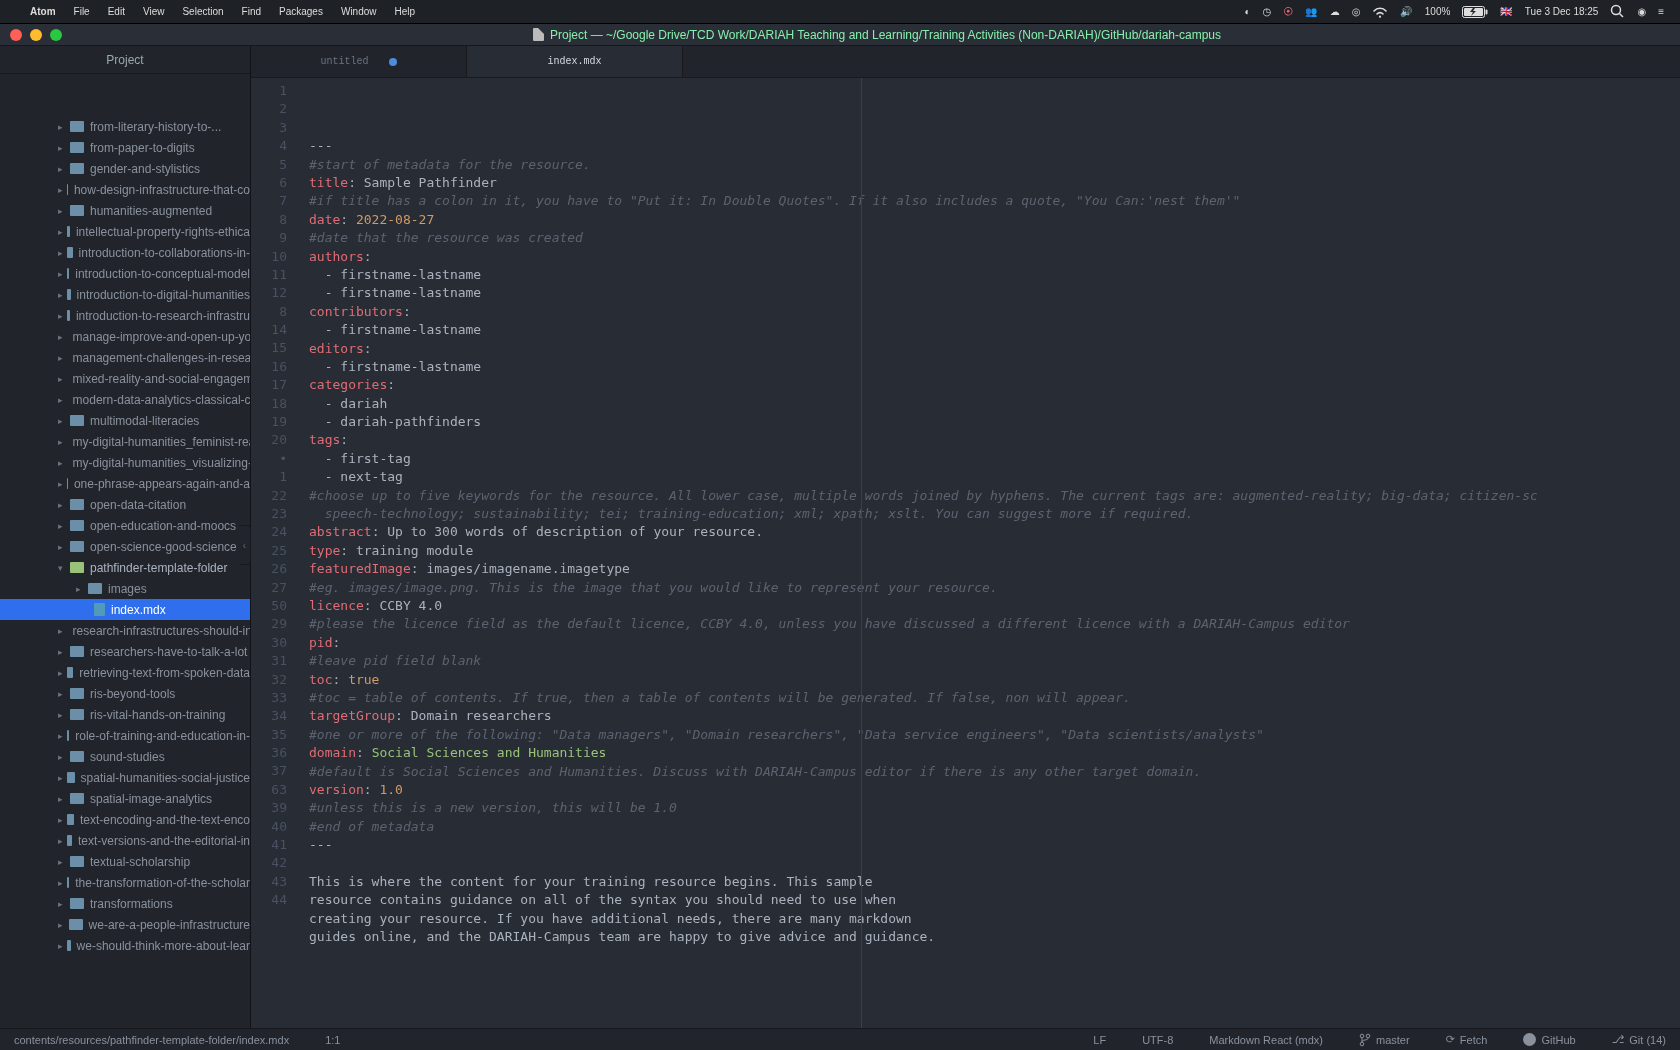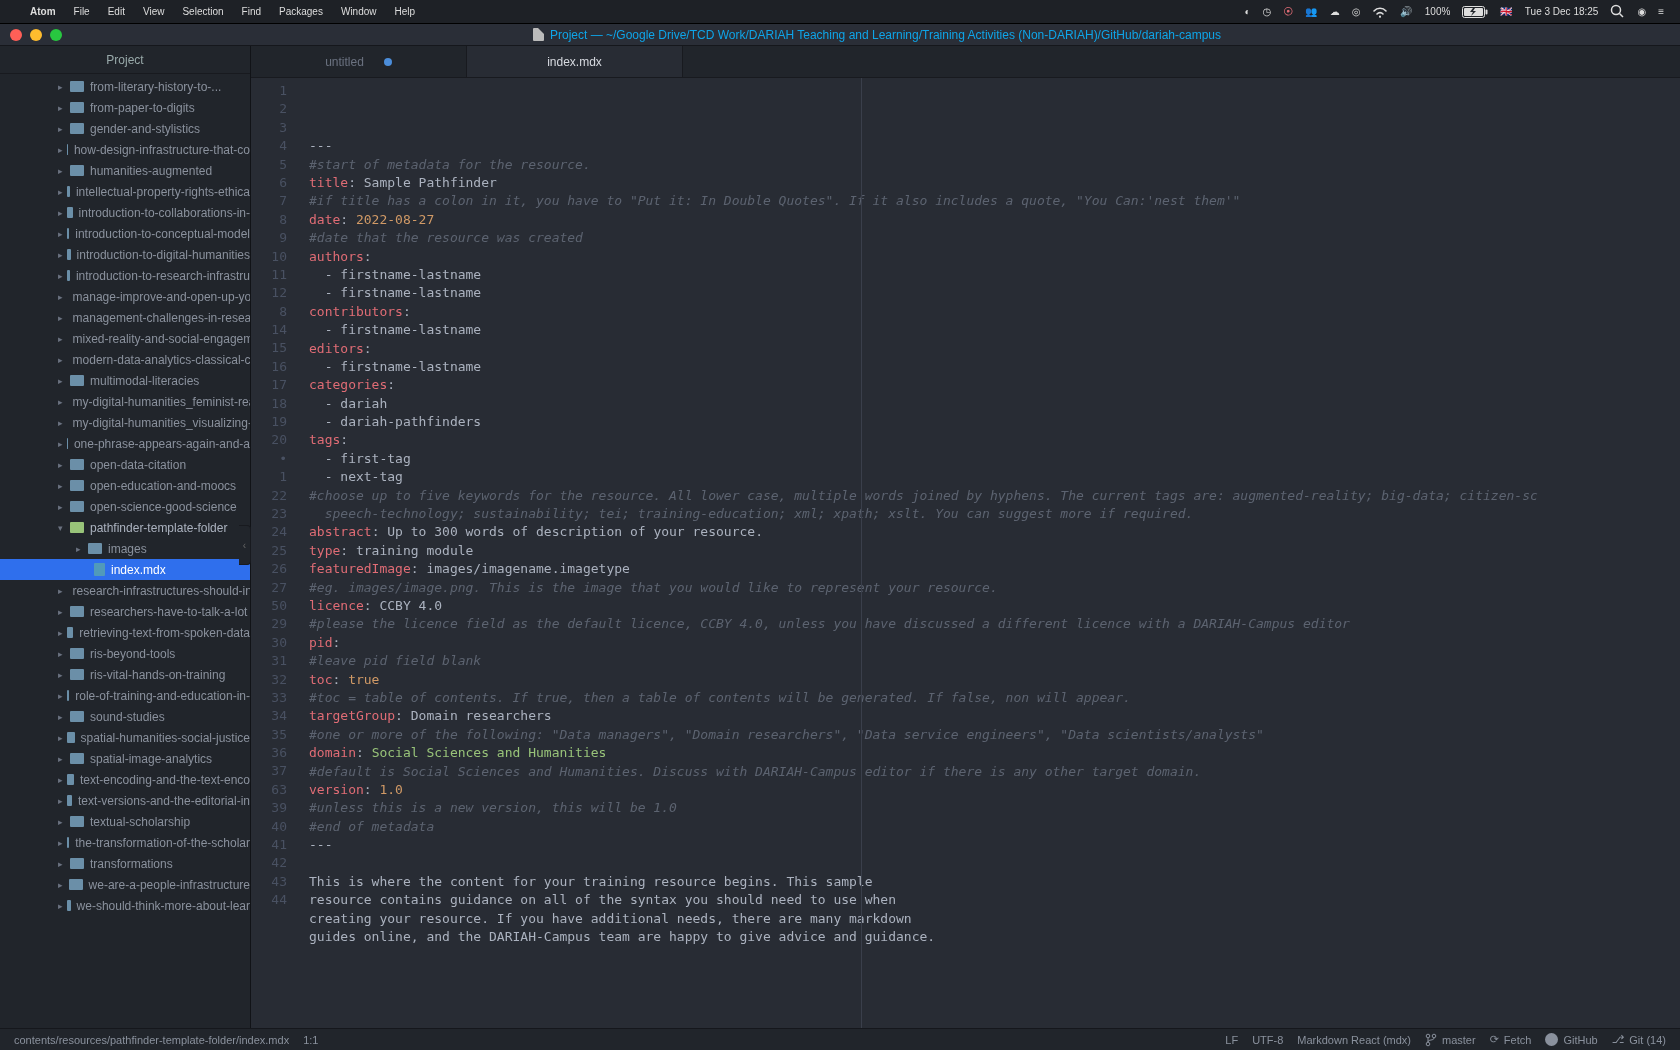--- a/index.html
+++ b/index.html
@@ -5,62 +5,62 @@
 * { margin:0; padding:0; box-sizing:border-box; }
 html,body { width:1680px; height:1050px; overflow:hidden; font-family:-apple-system,BlinkMacSystemFont,"Helvetica Neue",sans-serif; background:#1e2127; color:#abb2bf; font-size:13px; }
 
 .menubar { height:24px; background:rgba(30,33,39,.9); color:#ddd; display:flex; align-items:center; padding:0 12px; gap:18px; font-size:10px; border-bottom:1px solid #000; }
 .menubar .apple { font-size:15px; }
 .menubar .appname { font-weight:600; }
 .menubar .spacer { flex:1; }
 .menubar .right { display:flex; align-items:center; gap:12px; padding-right:4px; }
 .menubar .right span { display:inline-flex; align-items:center; }
 
-.titlebar { height:22px; background:#2a2e37; display:flex; align-items:center; padding-left:10px; color:#0ea5e9; font-size:12px; border-bottom:1px solid #15171c; }
+.titlebar { height:22px; background:#2a2e37; display:flex; align-items:center; padding-left:10px; color:#86efac; font-size:12px; border-bottom:1px solid #15171c; }
 .tlights { display:flex; gap:8px; margin-right:12px; }
 .tlights span { width:12px; height:12px; border-radius:6px; display:block; }
 .tl-close{background:#ff5f57}.tl-min{background:#febc2e}.tl-max{background:#28c840}
 .titlebar .doc { flex:1; text-align:center; display:flex; align-items:center; justify-content:center; gap:6px; }
 .docicon{width:11px;height:13px;background:#bbb;border-radius:1px;position:relative}
 .docicon:after{content:"";position:absolute;top:0;right:0;border:3px solid transparent;border-top-color:#2a2e37;border-right-color:#2a2e37}
 
 .workspace { display:flex; height:calc(1050px - 24px - 22px - 22px); }
 
-.sidebar { width:251px; background:#21252b; border-right:1px solid #111317; display:flex; flex-direction:column; overflow:hidden; }
+.sidebar { width:251px; background:#21252b; border-right:1px solid #111317; display:flex; flex-direction:column; overflow:hidden;gap:40px; }
 .sidehead { height:28px; display:flex; align-items:center; justify-content:center; font-size:12px; color:#9aa; border-bottom:1px solid #181a1f; }
 .tree { flex:1; overflow:hidden; font-size:12px; padding-top:2px; }
 .treeitem { display:flex; align-items:center; height:21px; padding-left:58px; color:#8a919d; white-space:nowrap; overflow:hidden; cursor:default; }
 .treeitem.expanded{color:#abb2bf}
 .treeitem.child{padding-left:76px}
 .treeitem.file{padding-left:94px}
 .treeitem.selected{background:#2f6fed;color:#fff}
 .ticon{width:8px;display:inline-block;margin-right:4px;color:#6b7280;font-size:9px}
 .ficon{width:14px;height:11px;background:#6b8fa8;margin-right:6px;border-radius:1px}
 .treeitem.expanded .ficon,.treeitem.child .ficon{background:#6b8fa8}
 .treeitem.expanded>.ficon{background:#98c379}
 .pkg .ficon{background:#98c379}
 .fileicon{width:11px;height:13px;background:#519aba;margin-right:6px;border-radius:1px}
 .toggle { position:absolute; left:239px; top:50%; width:12px; height:40px; background:#21252b; border:1px solid #181a1f; border-left:none; border-radius:0 4px 4px 0; display:flex; align-items:center; justify-content:center; color:#666; cursor:pointer; font-size:10px; }
 
 
 .main { flex:1; display:flex; flex-direction:column; background:#282c34; position:relative; }
 .tabs { height:32px; display:flex; background:#21252b; border-bottom:1px solid #181a1f; }
-.tab { min-width:216px; padding:0 18px; display:flex; align-items:center; gap:20px; color:#6b7280; font-size:12px; border-right:1px solid #181a1f; cursor:pointer; position:relative; }
+.tab { min-width:216px; padding:0 18px; display:flex; align-items:center; gap:20px; color:#6b7280; font-size:10px; border-right:1px solid #181a1f; cursor:pointer; position:relative;font-family:Liberation Mono, monospace; }
 .tab.active { background:#282c34; color:#d7dae0; }
 .tab .mod { width:8px; height:8px; border-radius:4px; background:#4b8dda; }
 .editor { flex:1; display:flex; overflow:hidden; font-family:Menlo,Consolas,monospace; font-size:13px; line-height:18.4px; }
 .gutter { width:50px; text-align:right; padding:4px 14px 0 0; color:#495162; user-select:none; }
 .gutter div{height:18.4px}
 .code { flex:1; padding:4px 0 0 8px; white-space:pre; position:relative; }
 .code .line{height:18.4px}
 .k{color:#e06c75}.s{color:#98c379}.c{color:#5c6370;font-style:italic}.p{color:#abb2bf}.v{color:#d19a66}
 .wrapguide{position:absolute;left:560px;top:0;bottom:0;width:1px;background:#3a3f4b}
 
 
-.status { height:22px; background:#21252b; color:#8a919d; display:flex; align-items:center; padding:0 14px; gap:14px; font-size:11px; border-top:1px solid #15171c; }
+.status { height:22px; background:#21252b; color:#8a919d; display:flex; align-items:center; padding:0 14px; gap:36px; font-size:11px; border-top:1px solid #15171c; }
 .status .spacer{flex:1}
 .status .seg{display:inline-flex;align-items:center;gap:5px}
 .gh-ico{width:13px;height:13px;border-radius:7px;background:#8a919d}
 svg{display:block}
 </style>
 </head>
 <body>
 
 <div class="menubar">
   <span class="apple"></span>

